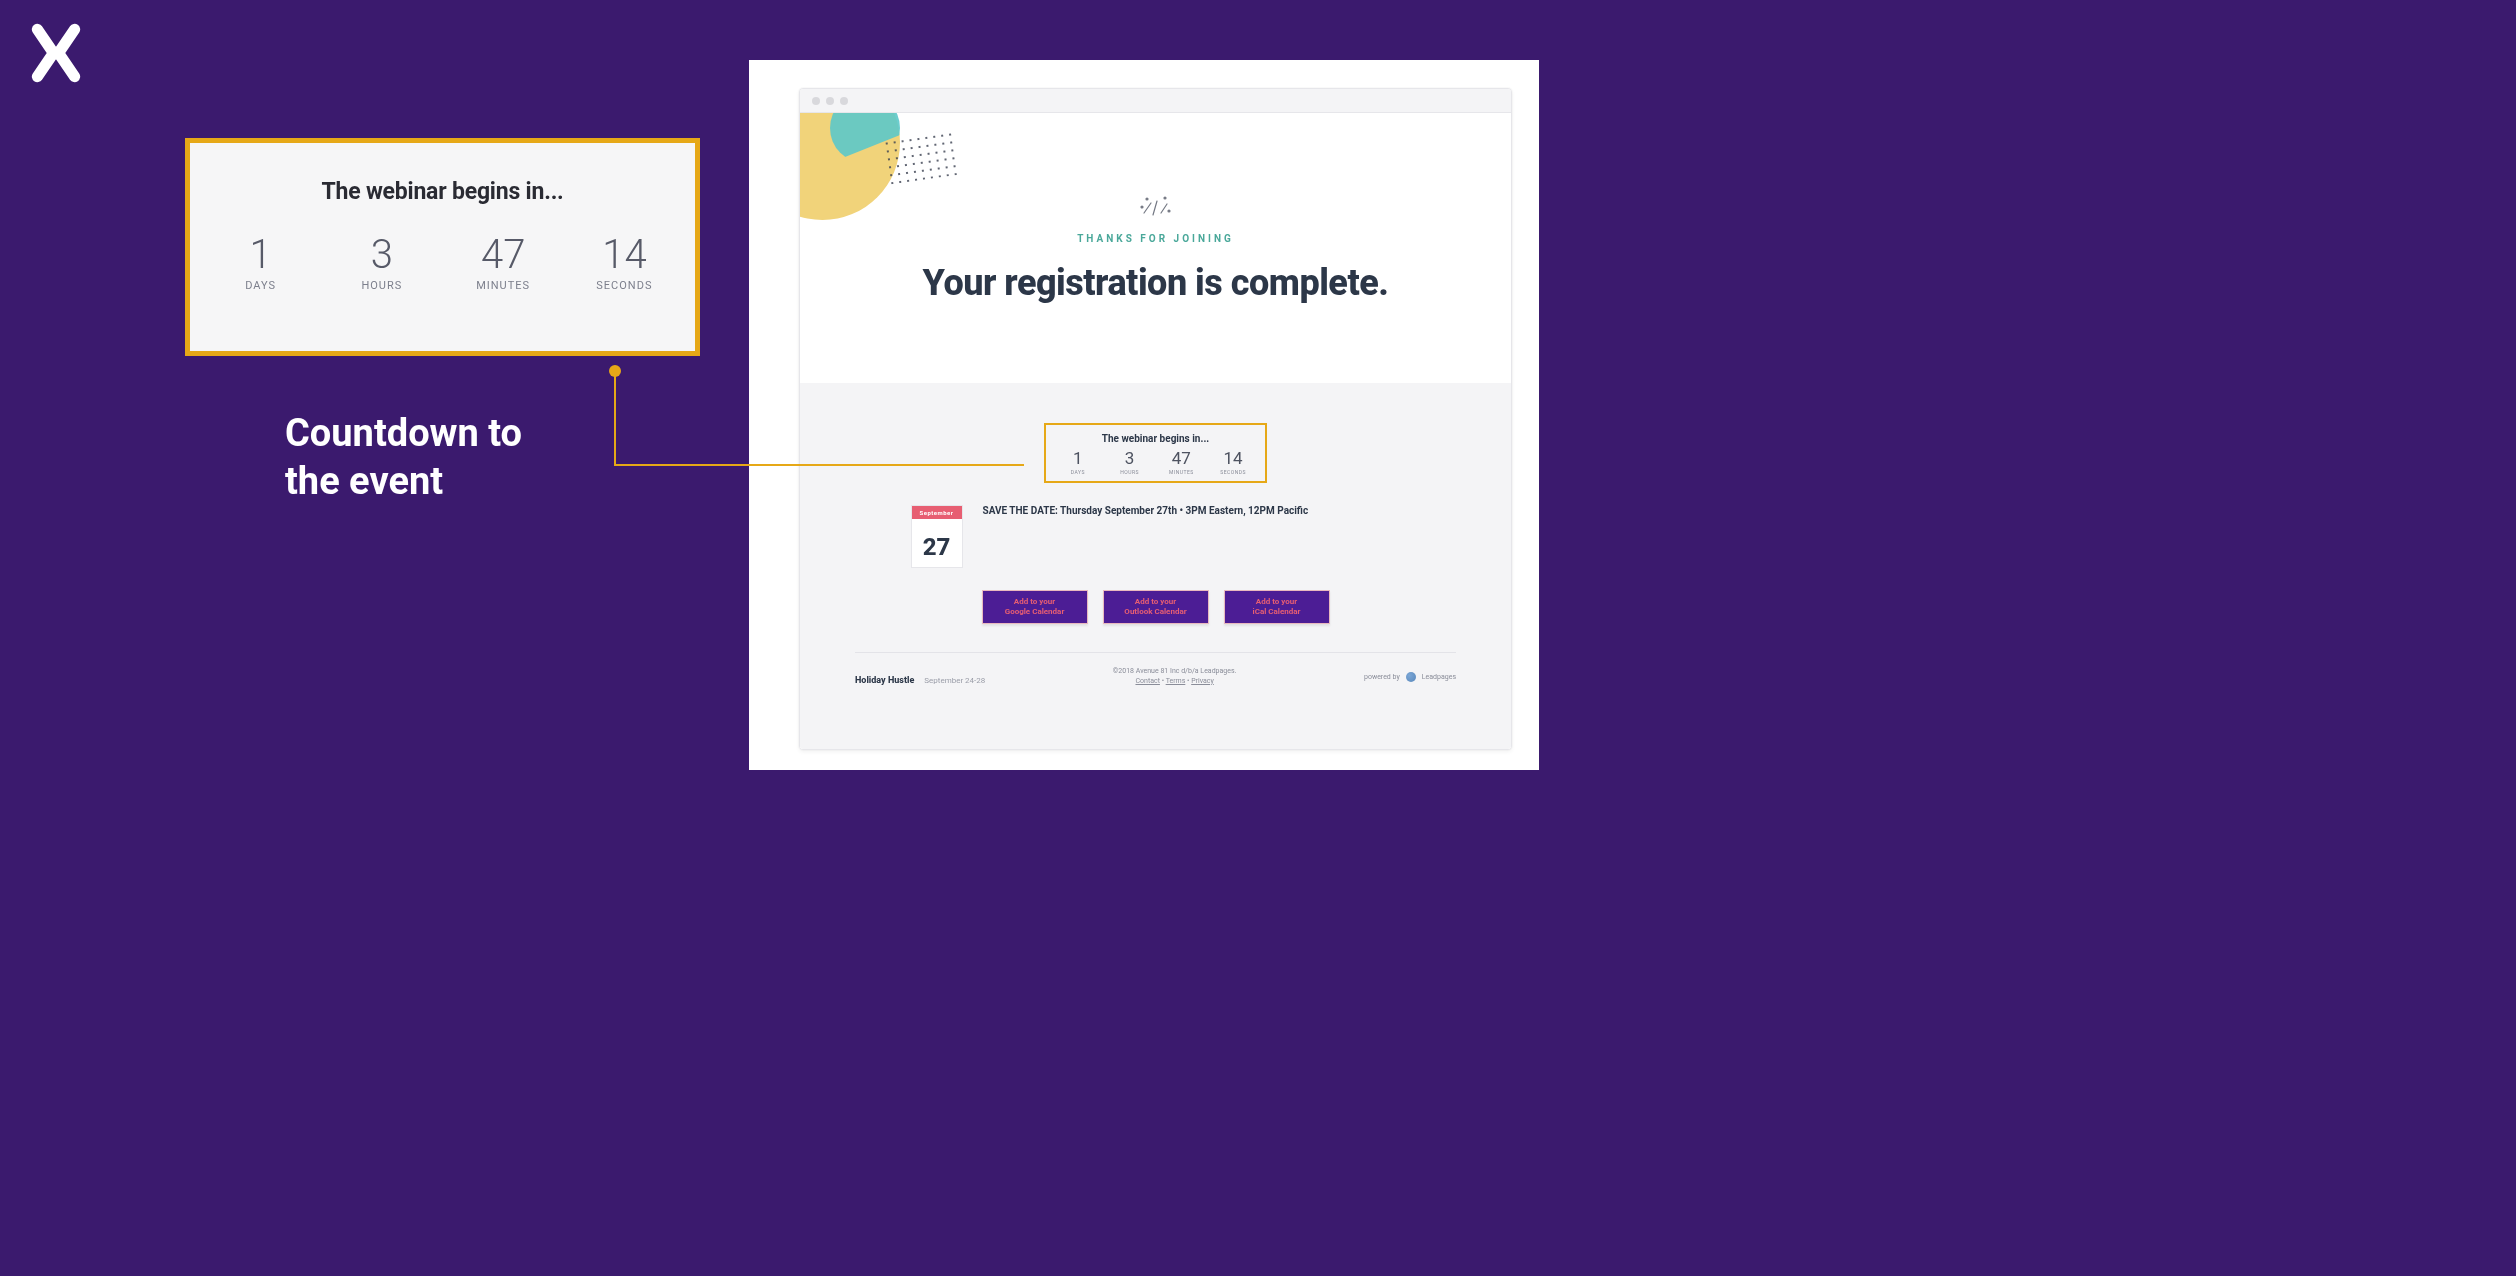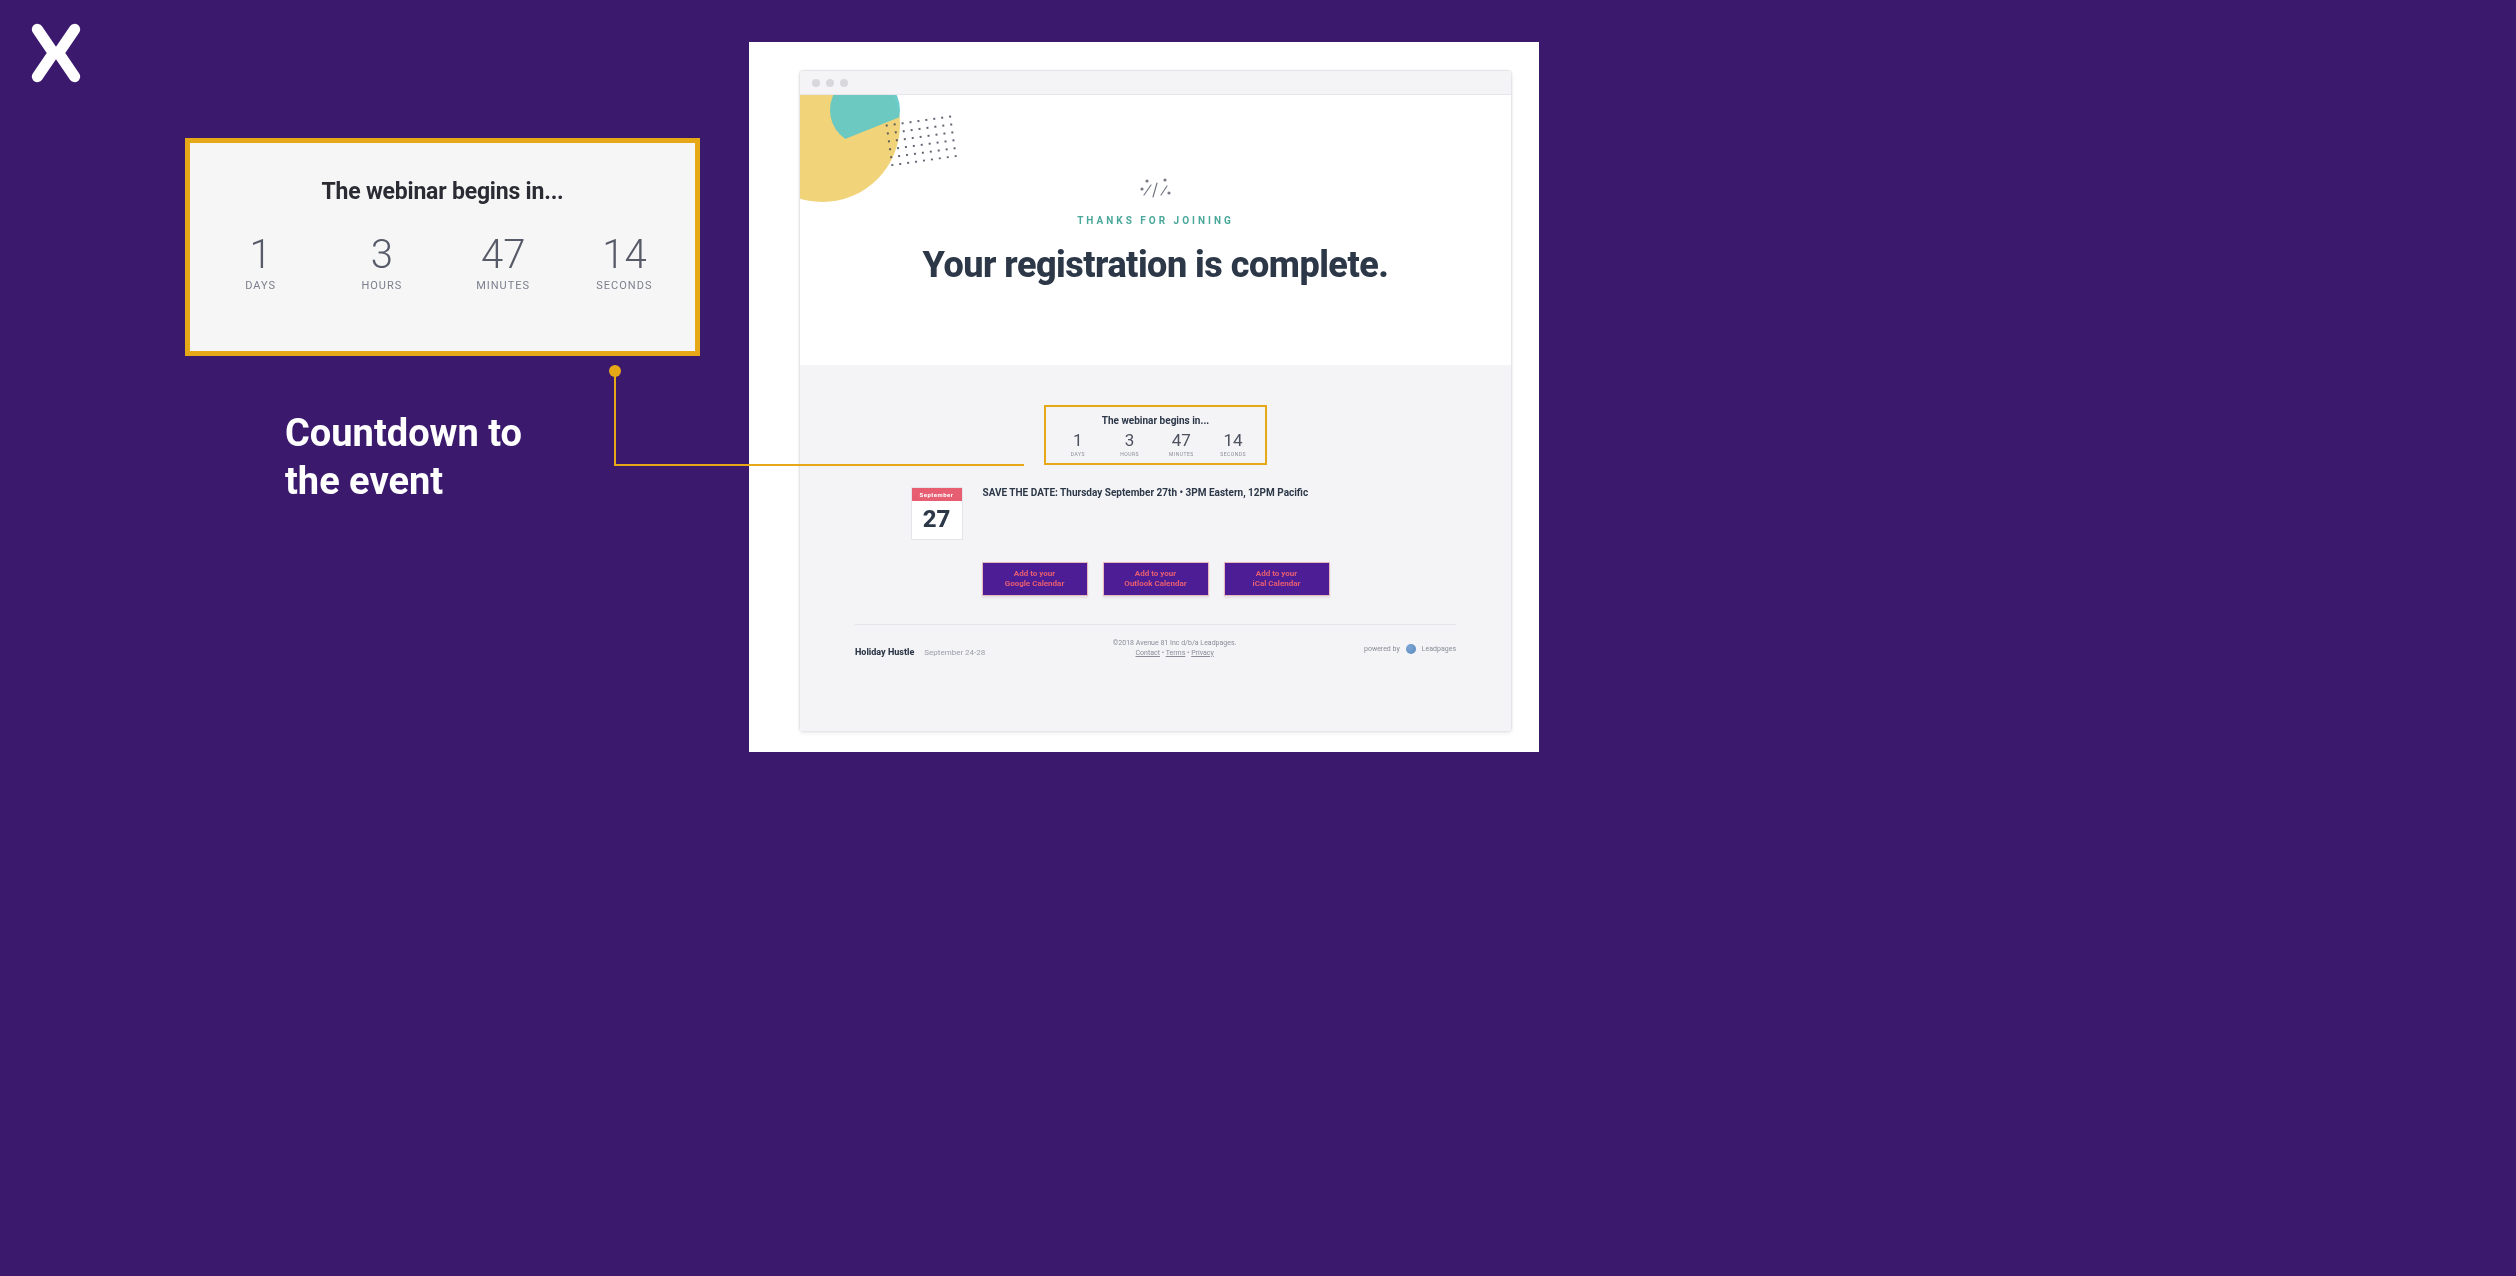--- a/index.html
+++ b/index.html
@@ -74,21 +74,21 @@
   .connector {
     position: absolute;
     left: 0; top: 0;
     width: 1547px; height: 784px;
     pointer-events: none;
   }
 
   
   .stage {
     position: absolute;
-    right: 8px; top: 42px;
+    right: 8px; top: 60px;
     width: 790px; height: 710px;
     background: #ffffff;
     color: #2a2b33;
   }
 
   
   .browser {
     position: absolute;
     left: 50px; top: 28px;
     width: 713px; height: 662px;
@@ -187,21 +187,21 @@
     gap: 20px;
   }
   .cal-tile {
     width: 52px; flex: none;
     background: #fff;
     border: 1px solid #e6e6ea;
     text-align: center;
     overflow: hidden;
   }
   .cal-month { background: #e75e72; color: #fff; font-size: 6px; padding: 3px 0; font-weight: 700; letter-spacing: 0.5px; }
-  .cal-day { font-size: 24px; font-weight: 800; color: #2c3748; padding: 4px 0 6px; }
+  .cal-day { font-size: 24px; font-weight: 800; color: #2c3748; padding: 4px 0 6px; margin-top: 10px; }
   .date-text { flex: 1; }
   .date-head { font-size: 10px; font-weight: 700; color: #2c3748; margin-bottom: 8px; }
   .date-body { font-size: 9px; color: #8a8d99; line-height: 1.45; }
 
   .cal-buttons {
     display: flex; justify-content: center; gap: 15px;
     margin-top: 22px;
   }
   .cal-btn {
     width: 106px;

